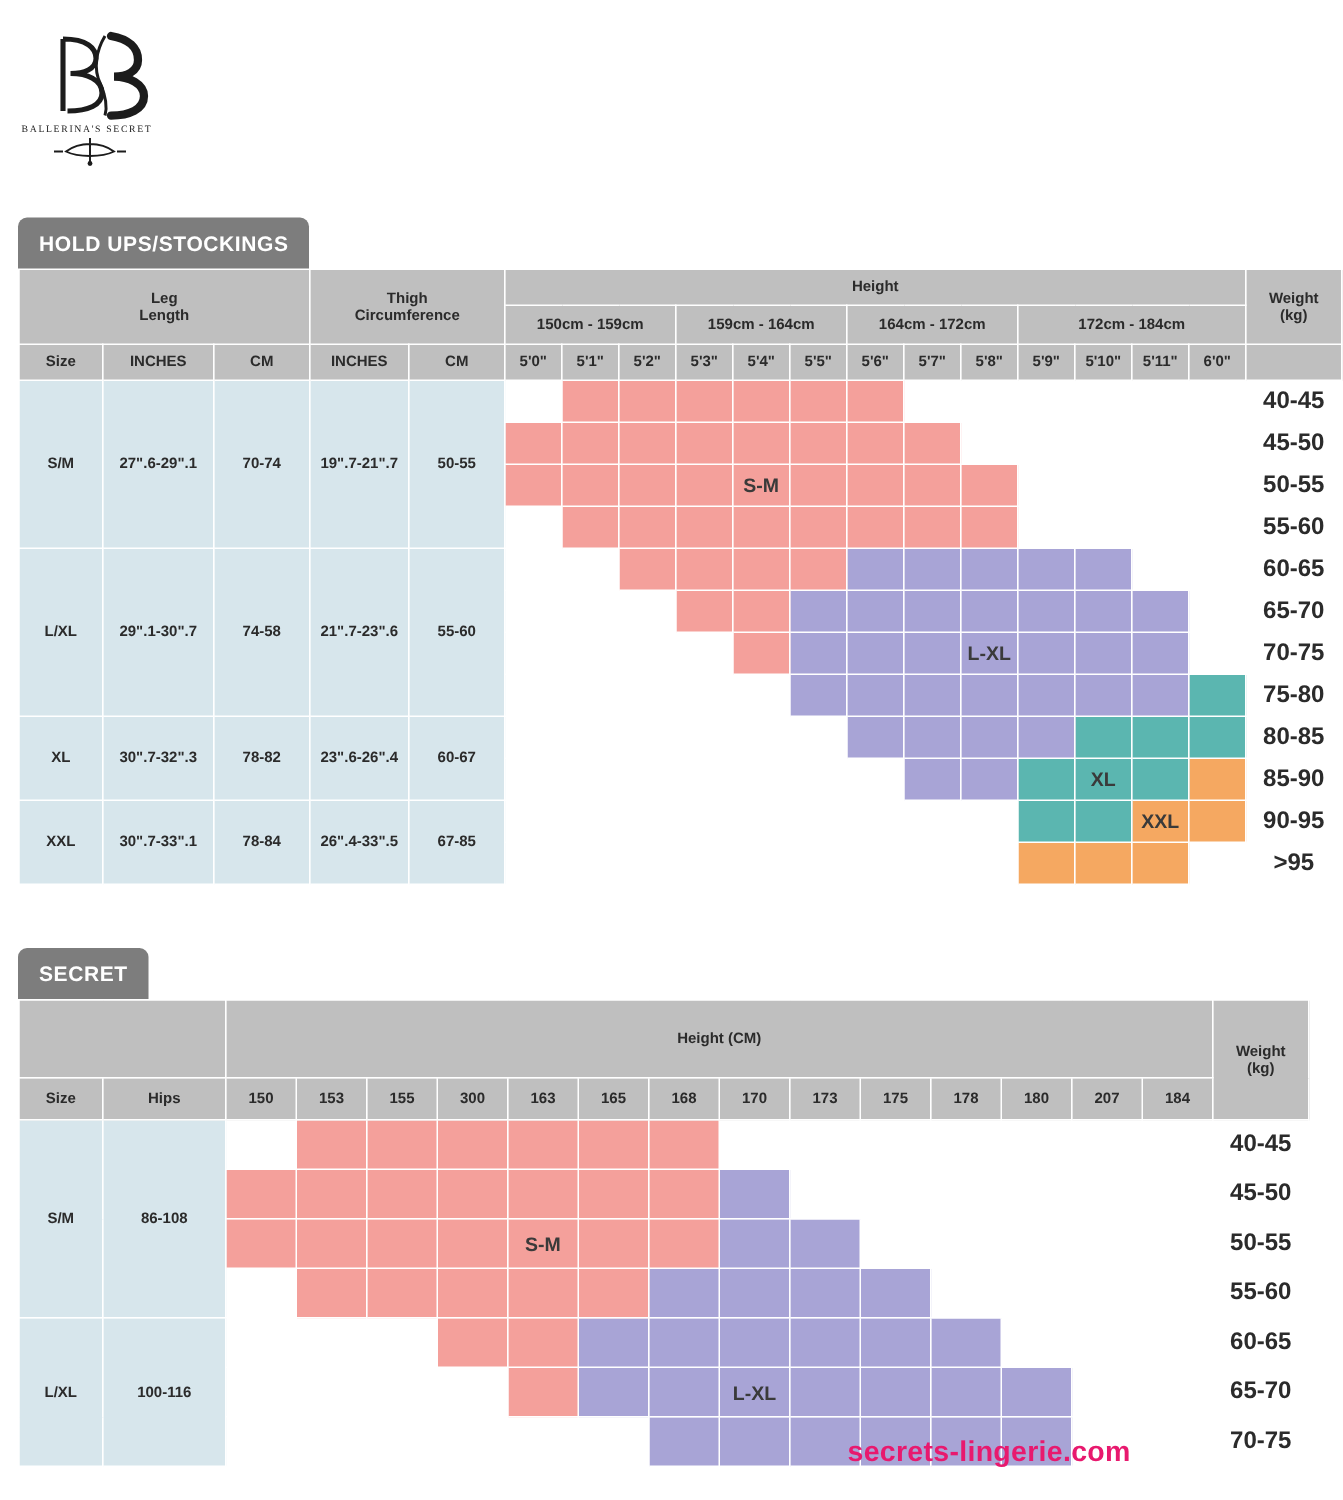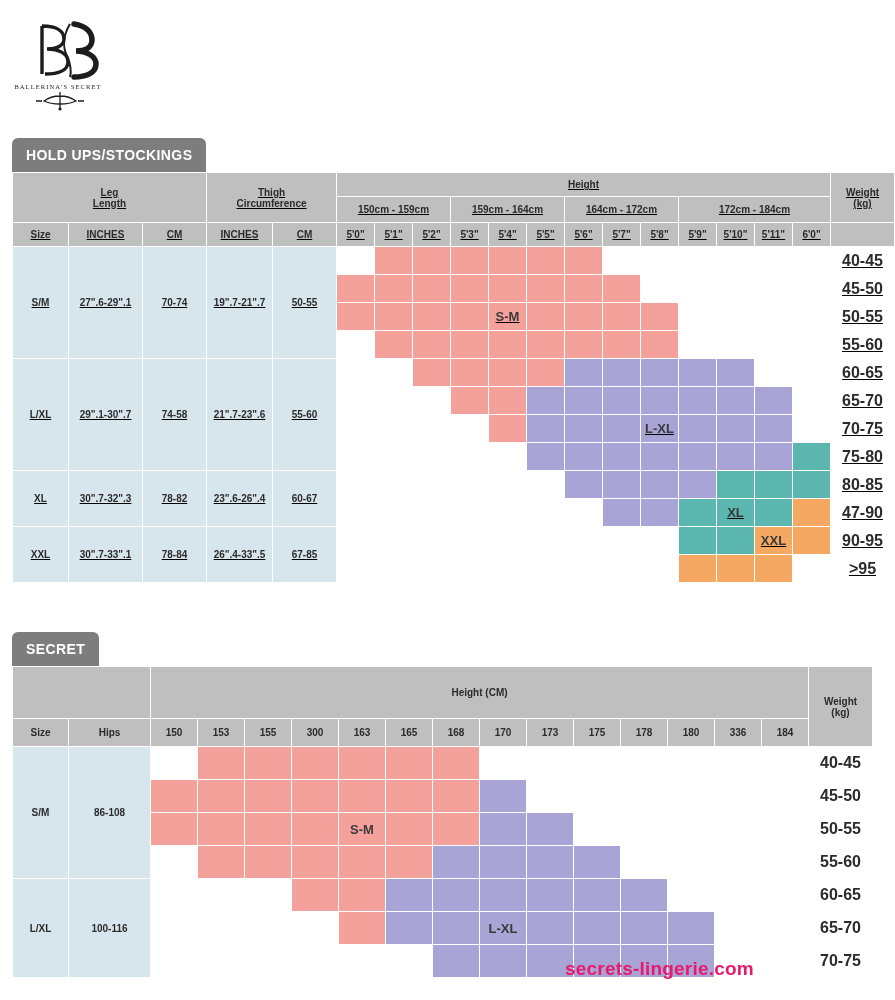--- a/index.html
+++ b/index.html
@@ -81,21 +81,21 @@
   .wm-url {
     position: absolute;
     left: 565px; top: 958px;
     font-family: "Liberation Sans", sans-serif;
     font-size: 19px;
     font-weight: bold;
     color: #e8196e;
     letter-spacing: .2px;
   }
   .sec2 { position: absolute; left: 12px; top: 632px; }
-  .sec1 { position: absolute; left: 12px; top: 138px; text-decoration: underline; }
+  .sec1 { position: absolute; left: 12px; top: 145px; }
 </style>
 </head>
 <body>
 
 <div class="page">
 
   <div class="logo-area">
     <svg class="logo-mark" width="96" height="64" viewBox="0 0 96 64">
       <path d="M30 8 L30 56 M30 8 C46 8 52 14 52 21 C52 28 44 31 35 31 C46 31 56 35 56 44 C56 52 47 56 33 56" fill="none" stroke="#1c1c1c" stroke-width="3.4"></path>
       <path d="M62 6 C74 8 80 14 80 22 C80 30 72 33 64 33 C74 33 84 38 84 46 C84 55 74 59 62 59" fill="none" stroke="#1c1c1c" stroke-width="5.5" stroke-linecap="round"></path>
@@ -332,21 +332,21 @@
             <td class="blank" style="height:28px"></td>
             <td class="blank" style="height:28px"></td>
             <td class="blank" style="height:28px"></td>
             <td class="blank" style="height:28px"></td>
             <td class="purple" style="height:28px"></td>
             <td class="purple" style="height:28px"></td>
             <td class="teal" style="height:28px"></td>
             <td class="teal" style="height:28px"><span class="celltext">XL</span></td>
             <td class="teal" style="height:28px"></td>
             <td class="orange" style="height:28px"></td>
-            <td class="wt">47-90</td>
+            <td class="wt">85-90</td>
           </tr>
           <tr>
             <td class="rowhdr" rowspan="2">XXL</td>
             <td class="rowhdr" rowspan="2">30".7-33".1</td>
             <td class="rowhdr" rowspan="2">78-84</td>
             <td class="rowhdr" rowspan="2">26".4-33".5</td>
             <td class="rowhdr" rowspan="2">67-85</td>
             <td class="blank" style="height:28px"></td>
             <td class="blank" style="height:28px"></td>
             <td class="blank" style="height:28px"></td>
@@ -418,21 +418,21 @@
             <td class="hdr-sub">155</td>
             <td class="hdr-sub">300</td>
             <td class="hdr-sub">163</td>
             <td class="hdr-sub">165</td>
             <td class="hdr-sub">168</td>
             <td class="hdr-sub">170</td>
             <td class="hdr-sub">173</td>
             <td class="hdr-sub">175</td>
             <td class="hdr-sub">178</td>
             <td class="hdr-sub">180</td>
-            <td class="hdr-sub">336</td>
+            <td class="hdr-sub">207</td>
             <td class="hdr-sub">184</td>
           </tr>
           <tr>
             <td class="rowhdr" rowspan="4">S/M</td>
             <td class="rowhdr" rowspan="4">86-108</td>
             <td class="blank" style="height:33px"></td>
             <td class="pink" style="height:33px"></td>
             <td class="pink" style="height:33px"></td>
             <td class="pink" style="height:33px"></td>
             <td class="pink" style="height:33px"></td>

